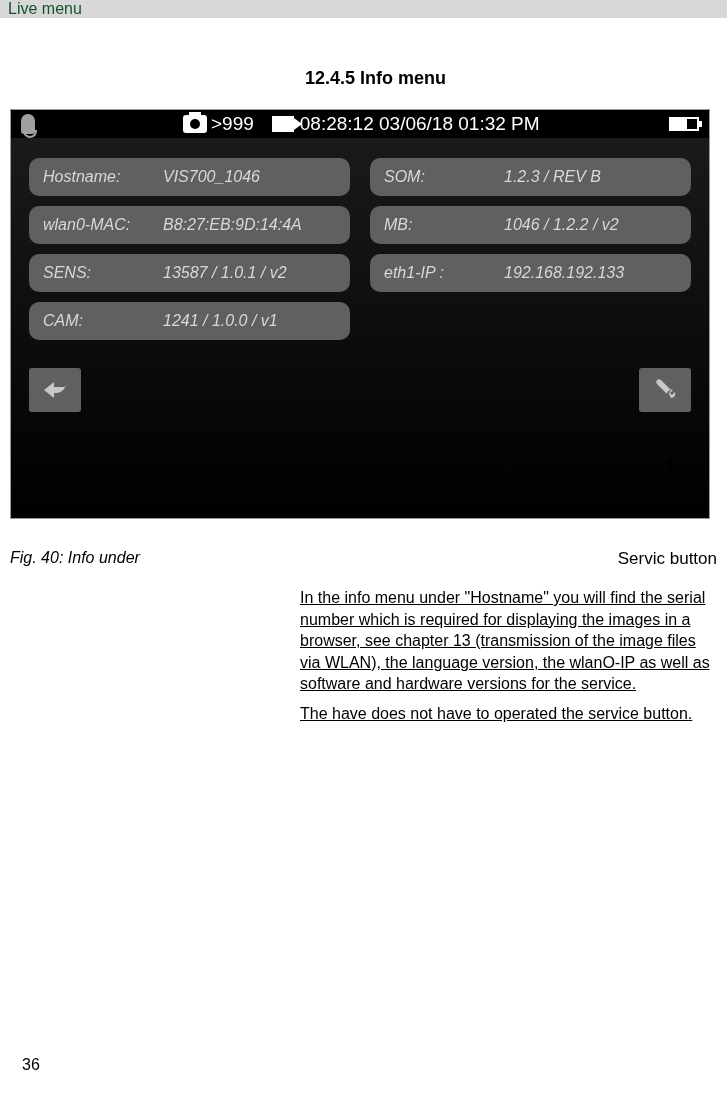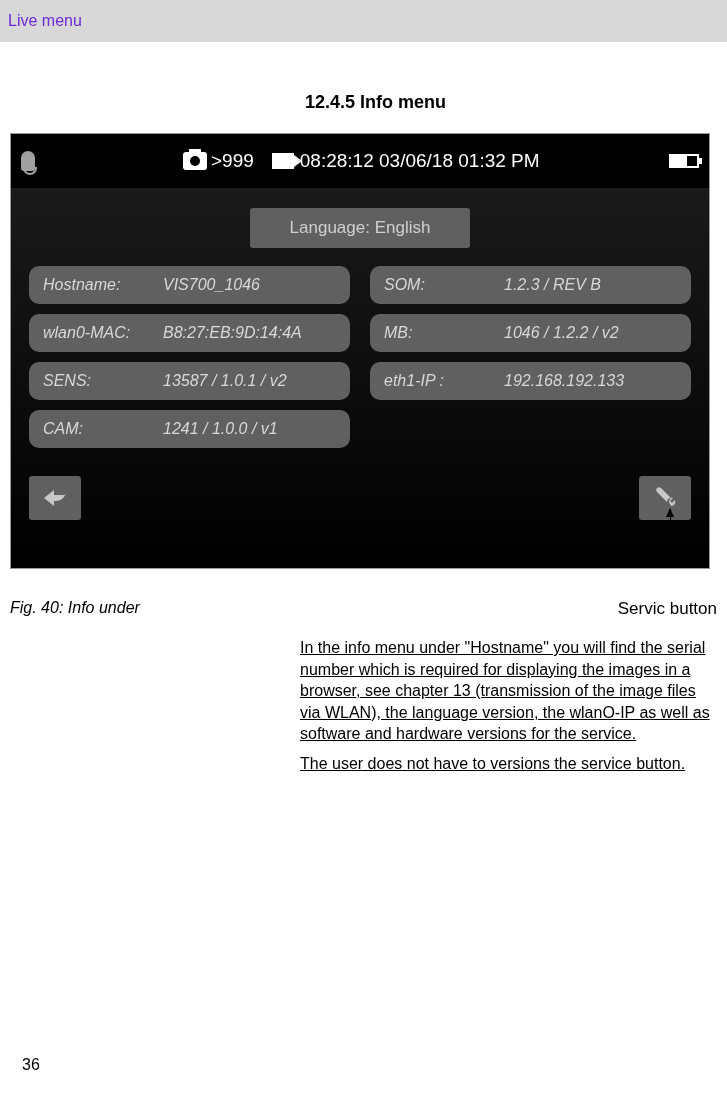--- a/index.html
+++ b/index.html
@@ -9,23 +9,23 @@
     }
     body {
       width: 727px;
       height: 1094px;
       font-family: Arial, sans-serif;
       background: #fff;
       position: relative;
     }
     .header-bar {
       background: #d8d8d8;
-      padding: 12px 8px;
-      font-size: 16px;
-      color: #6d28d9;
+      padding: 0 8px;
+      font-size: 16px;
+      color: #14532d;
     }
     .content {
       padding: 20px 0 0 0;
     }
     .section-title {
       font-size: 18px;
       font-weight: bold;
       margin: 30px 0 20px 24px;
       text-align: center;
     }
@@ -35,21 +35,21 @@
       background: #000;
       width: 700px;
     }
     .status-bar {
       background: #000;
       display: flex;
       align-items: center;
       padding: 6px 10px;
       color: #fff;
       font-size: 18px;
-      height: 54px;
+      height: 28px;
     }
     .mic-icon {
       width: 14px;
       height: 20px;
       background: #a0a0a0;
       border-radius: 7px 7px 3px 3px;
       margin-right: 8px;
       position: relative;
     }
     .mic-icon::after {
@@ -266,23 +266,20 @@
       <div class="camera-icon"></div>
       <span class="counter">&gt;999</span>
       <div class="video-icon"></div>
       <span class="time-text">08:28:12 03/06/18 01:32 PM</span>
       <div class="battery">
           <div class="battery-fill"></div>
         </div>
     </div>
 
     <div class="menu-body">
-      <div class="language-row">
-        <div class="language-btn">Language: English</div>
-      </div>
 
       <div class="info-grid">
         <div class="info-cell">
           <span class="info-label">Hostname:</span>
           <span class="info-value">VIS700_1046</span>
         </div>
         <div class="info-cell">
           <span class="info-label">SOM:</span>
           <span class="info-value">1.2.3 / REV B</span>
         </div>
@@ -327,17 +324,17 @@
     <div class="arrow-line"></div>
   </div>
 
   <div class="caption-row">
     <div class="fig-caption">Fig. 40: Info under</div>
     <div class="servic-label">Servic button</div>
   </div>
 
   <div class="body-text">
     <p>In the info menu under "Hostname" you will find the serial number which is required for displaying the images in a browser, see chapter 13 (transmission of the image files via WLAN), the language version, the wlanO-IP as well as software and hardware versions for the service.</p>
-    <p>The user does not have to versions the service button.</p>
+    <p>The have does not have to operated the service button.</p>
   </div>
 </div>
 
 <div class="page-num">36</div>
 
 </body></html>

